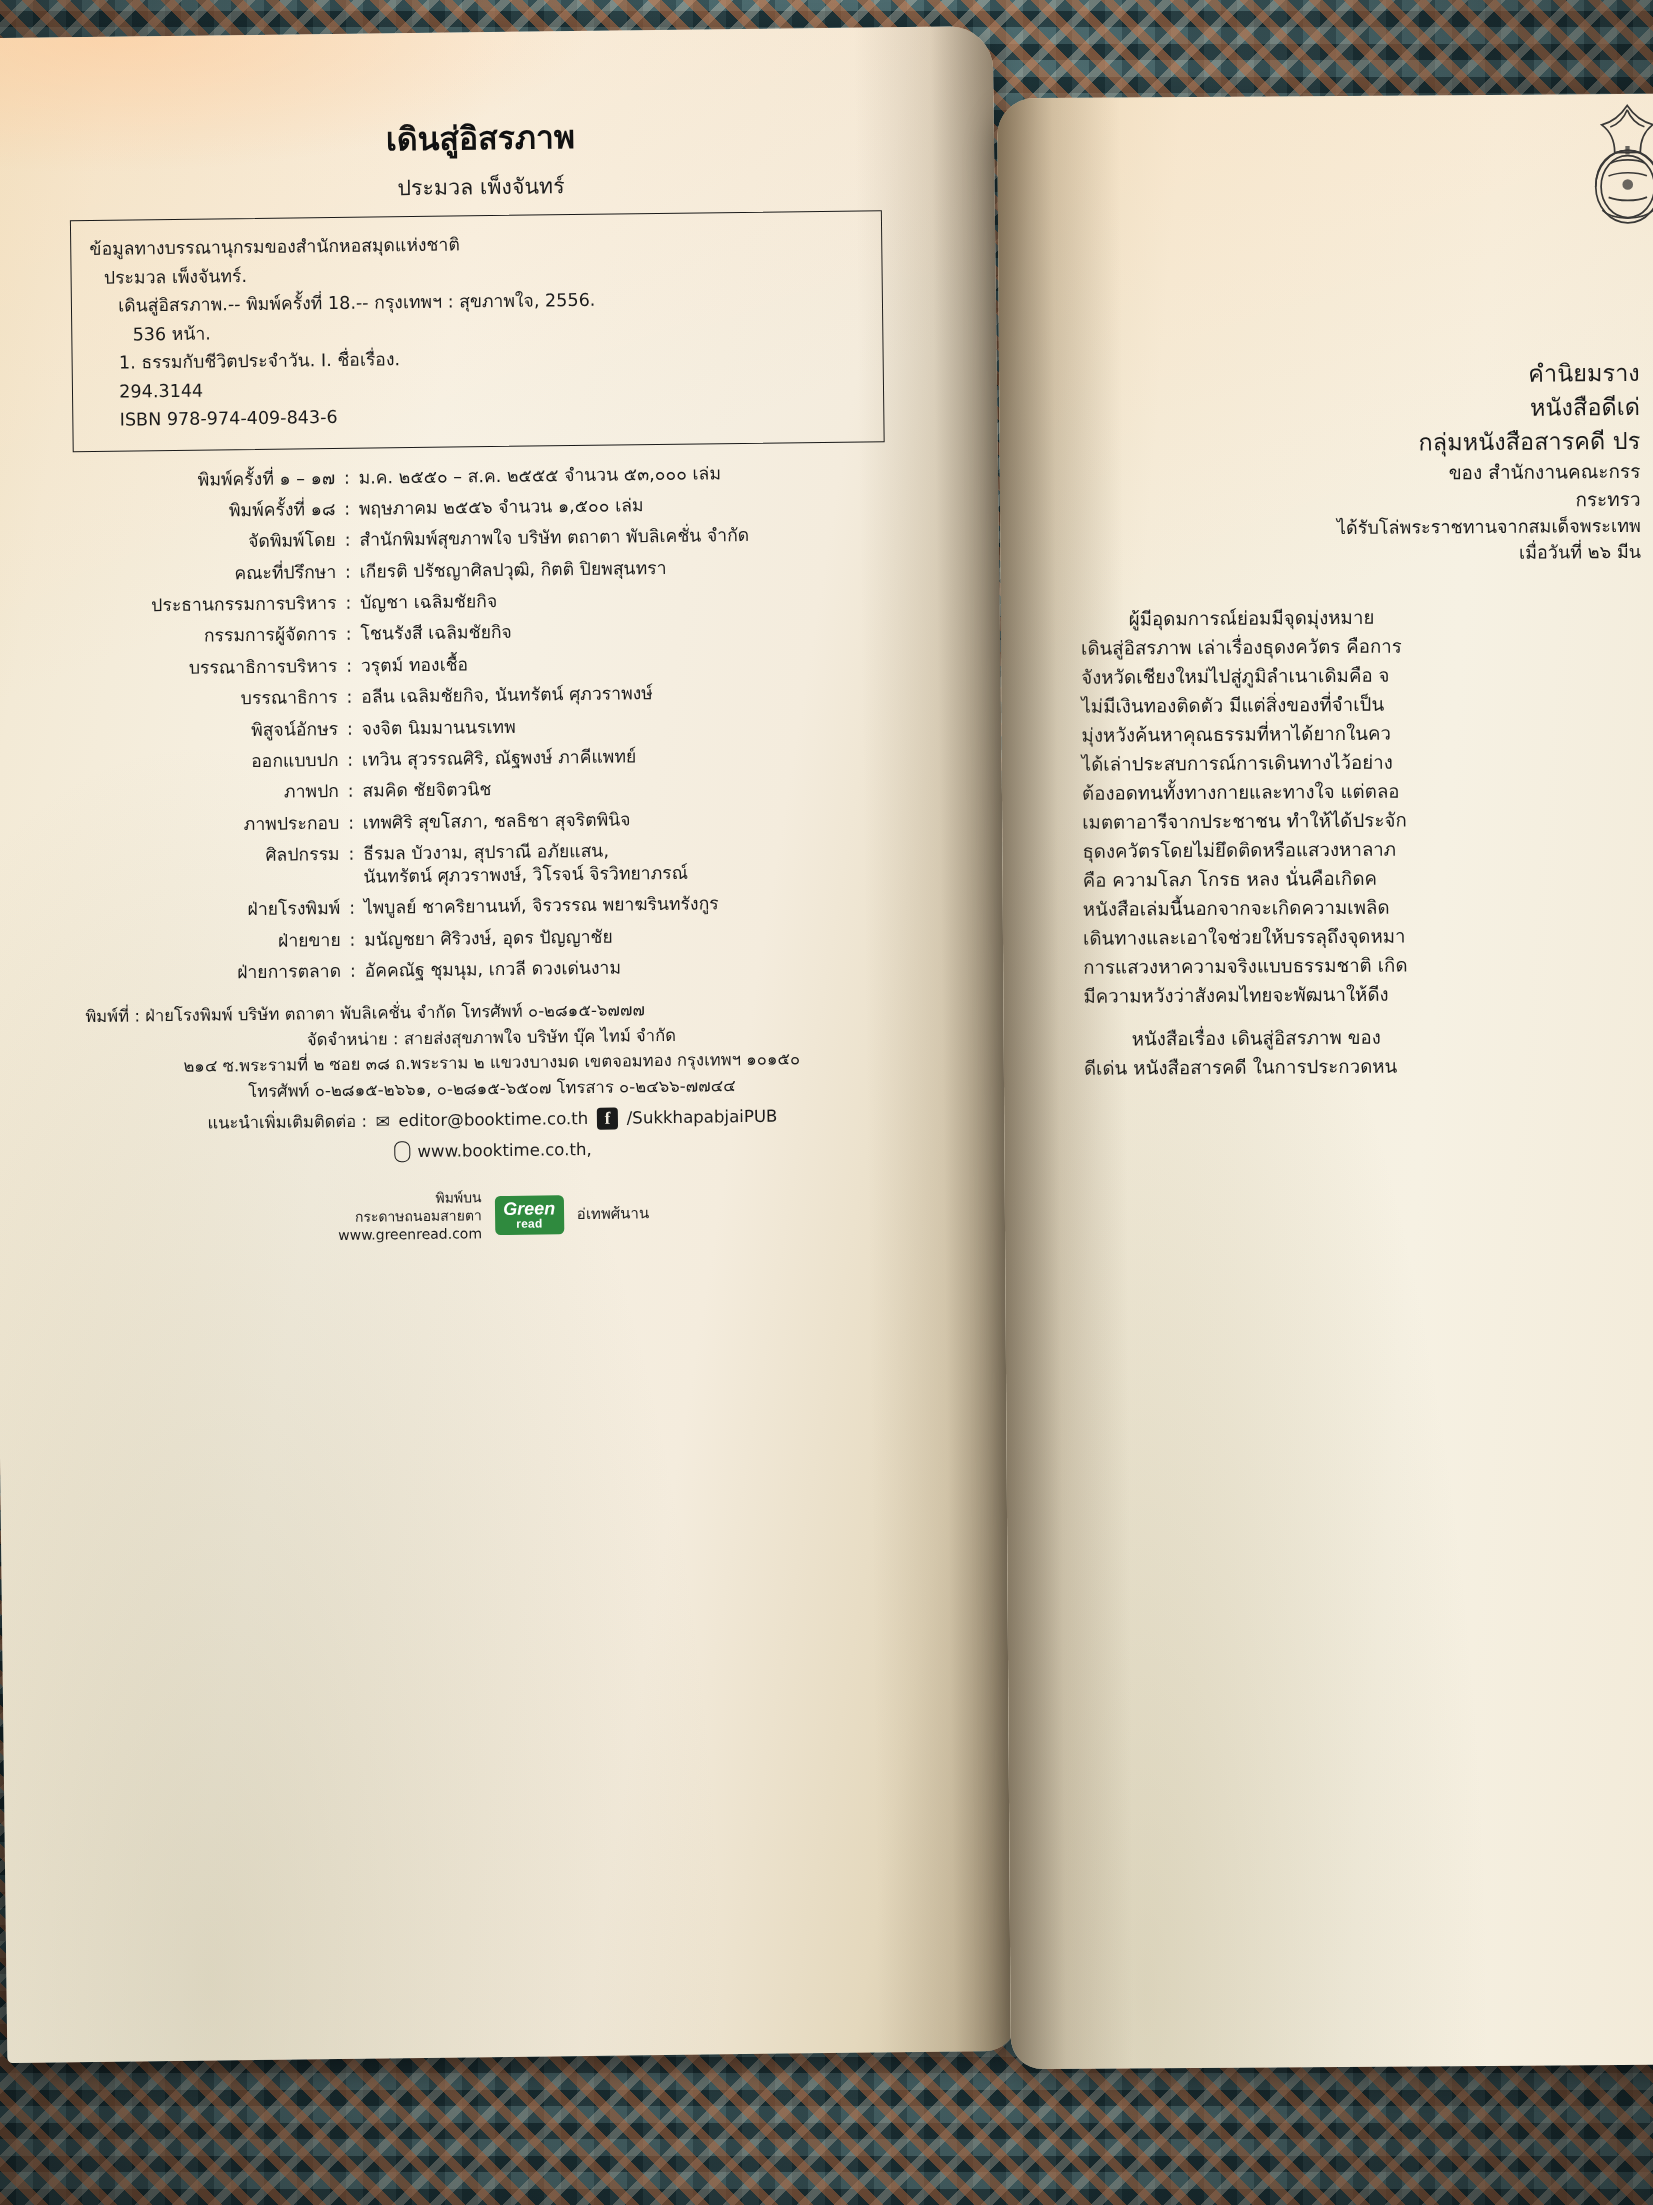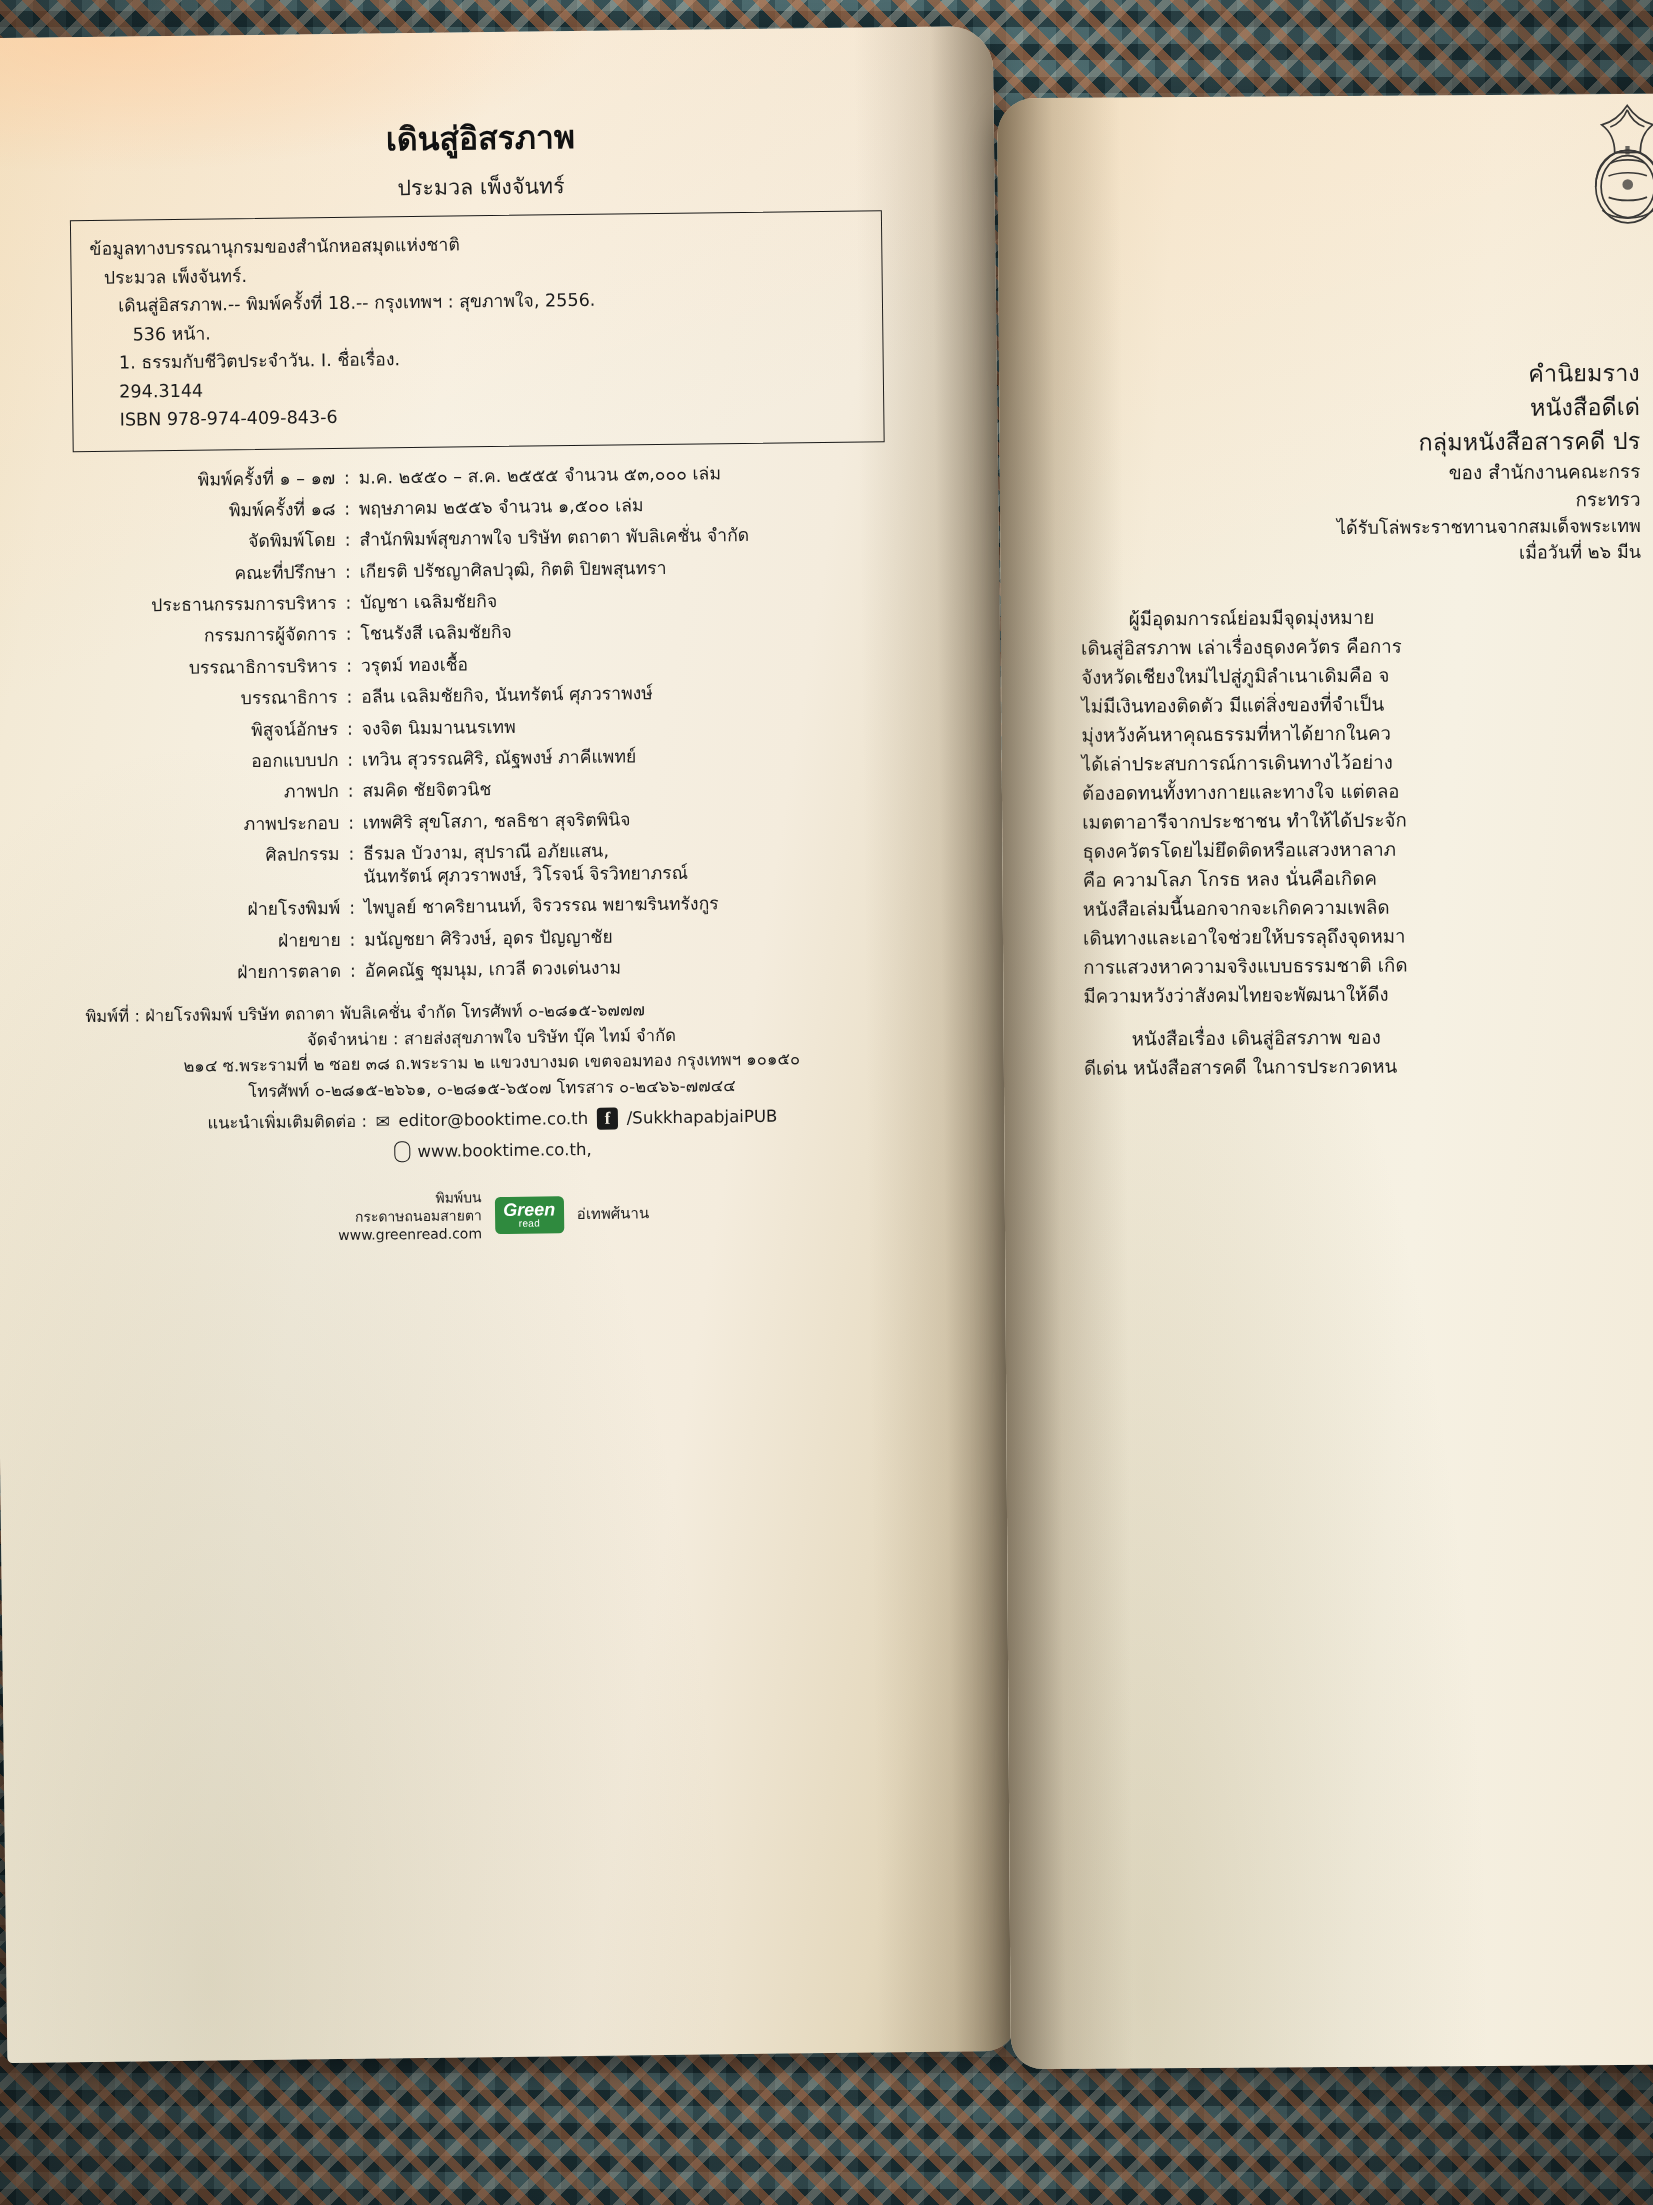--- a/index.html
+++ b/index.html
@@ -158,21 +158,21 @@
   .bottom-logos{
     display:flex;align-items:center;justify-content:center;gap:13px;
     margin-top:24.6px;
   }
   .greenread{
     background:#2f8a3e;color:#fff;border-radius:5.3px;
     padding:4.3px 8.5px;text-align:center;line-height:1.0;
     font-family:"Liberation Sans",sans-serif;
   }
   .greenread .g1{font-size:18px;font-weight:bold;display:block;font-style:italic;}
-  .greenread .g2{font-size:10px;display:block;letter-spacing:0.3px;}
+  .greenread .g2{font-size:12px;display:block;letter-spacing:0.3px;font-weight:bold;}
   .eco-text{
     font-size:14px;line-height:1.3;text-align:right;color:#1b1b1b;
   }
   .read-ok{font-size:15px;}
   
   .rp{
     position:absolute;
     left:80px; top:80px;
     width:566px;
     color:#1b1b1b;

